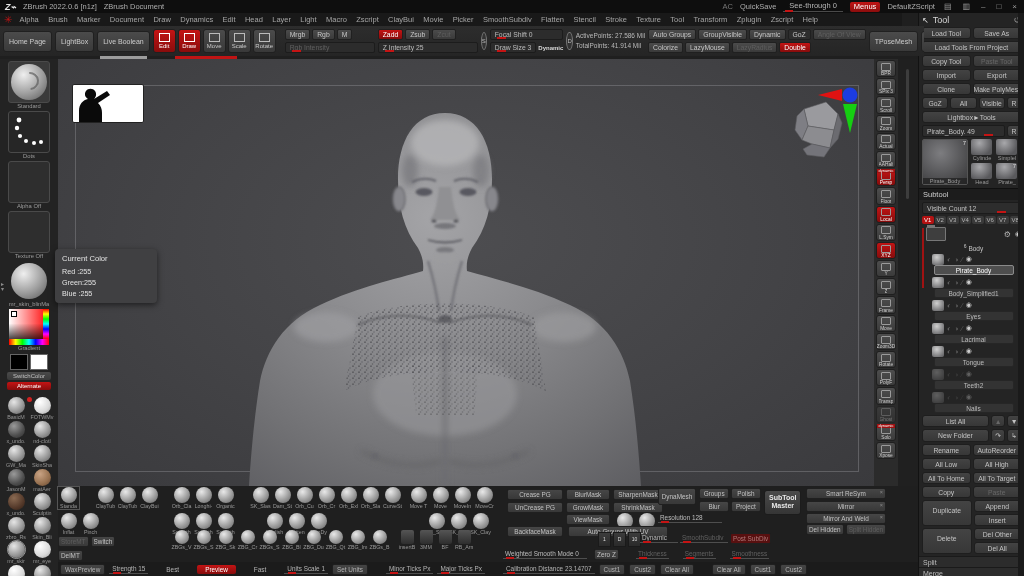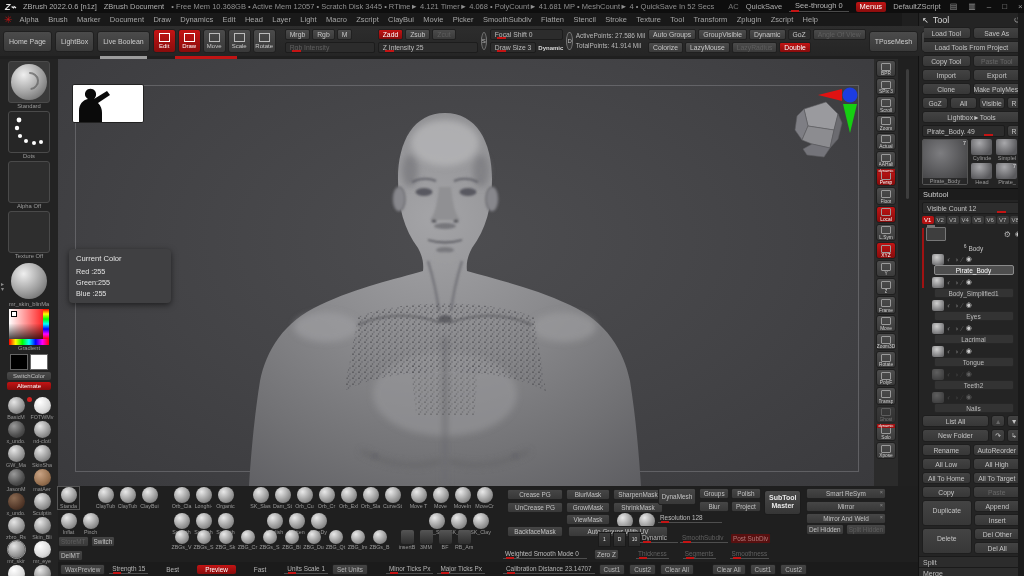--- a/index.html
+++ b/index.html
@@ -97,21 +97,21 @@
   .mat-item.darkm .msphere{background:radial-gradient(circle at 35% 30%,#9a9a9a,#4d4d4d 60%,#2c2c2c)}
   .mat-item.skin .msphere{background:radial-gradient(circle at 35% 30%,#c9a384,#96704f 60%,#5e4330)}
   .mat-item.brown .msphere{background:radial-gradient(circle at 35% 30%,#8a6a52,#54392a 60%,#2e1d14)}
   .mat-item.sel .msphere{outline:1px solid #999}
   .mlab{font-size:5.4px;color:#959595;white-space:nowrap;overflow:hidden;width:24px}
   #edge-arrows{position:absolute;left:1px;top:282px;width:6px;color:#8a8a8a;font-size:6px;line-height:5px}
   
   #canvas{position:absolute;left:58px;top:59px;width:817px;height:427px;background:radial-gradient(ellipse at 50% 42%,#4d4d50 0%,#434346 55%,#3a3a3d 100%);overflow:hidden}
   #doc-frame{position:absolute;left:17px;top:26px;width:782px;height:385px;border:1px solid rgba(140,140,145,.45)}
   #doc-thumb{position:absolute;left:14px;top:25px;width:70px;height:37px;background:#fff;border:1px solid #222;border-radius:2px}
-  #tooltip{position:absolute;left:69px;top:249px;width:88px;background:#404042;border-radius:4px;box-shadow:0 2px 6px rgba(0,0,0,.55);padding:4px 7px;font-size:7.2px;color:#e4e4e4;line-height:1.55;z-index:40}
+  #tooltip{position:absolute;left:55px;top:249px;width:88px;background:#404042;border-radius:4px;box-shadow:0 2px 6px rgba(0,0,0,.55);padding:4px 7px;font-size:7.2px;color:#e4e4e4;line-height:1.55;z-index:40}
   #tooltip .tt-title{font-size:7.6px;margin-bottom:1px}
   
   #rightshelf{position:absolute;left:874px;top:59px;width:24px;height:427px;background:#2b2b2b;display:flex;flex-direction:column;align-items:center;padding-top:1px;gap:1px}
   .rs-item{width:20px;height:17.2px;border-radius:3px;background:linear-gradient(#4d4d4d,#3b3b3b);border:1px solid #1f1f1f;box-sizing:border-box;display:flex;flex-direction:column;align-items:center;justify-content:flex-end;position:relative}
   .rs-item .rs-ic{width:8px;height:6px;border:1px solid #9a9a9a;border-radius:1px;margin-bottom:0.5px}
   .rs-item .rs-lb{font-size:4.8px;color:#cfcfcf;line-height:5px;white-space:nowrap;overflow:hidden;max-width:20px}
   .rs-item.red{background:linear-gradient(#c01414,#860c0c)}
   .rs-item.red .rs-lb{color:#fff}
   .rs-item.dim{opacity:.45}
   .rs-item .tag{position:absolute;top:-1px;left:0;right:0;font-size:4px;background:#a01010;color:#fff;text-align:center;line-height:4px}
@@ -144,21 +144,20 @@
   .st.slider::after{content:"";position:absolute;left:4px;bottom:-1px;width:8px;height:2px;background:#c41414}
   .st.gap{margin-left:14px}
 </style>
 </head>
 <body>
 
 <div id="titlebar">
   <span class="zlogo">Z⌁</span>
   <span>ZBrush 2022.0.6 [n1z]</span>
   <span>ZBrush Document</span>
-  <span class="stats">• Free Mem 10.368GB  • Active Mem 12057  • Scratch Disk 3445  • RTime► 4.121 Timer► 4.068  • PolyCount► 41.681 MP  • MeshCount► 4  • QuickSave In 52 Secs</span>
   <span class="spacer"></span>
   <span style="color:#777">AC</span>
   <span>QuickSave</span>
   <span class="tb-slider">See-through 0</span>
   <span class="tb-red">Menus</span>
   <span>DefaultZScript</span>
   <span class="winic">▤</span>
   <span class="winic">▥</span>
   <span class="winic">–</span>
   <span class="winic">□</span>

